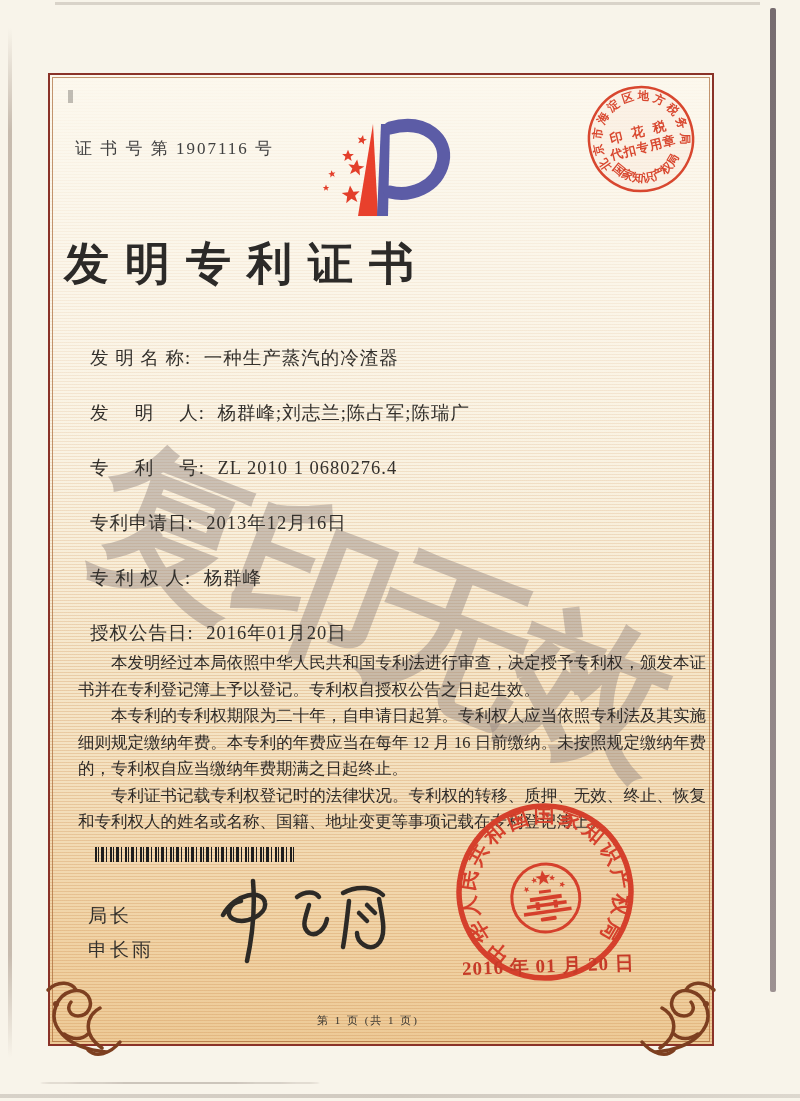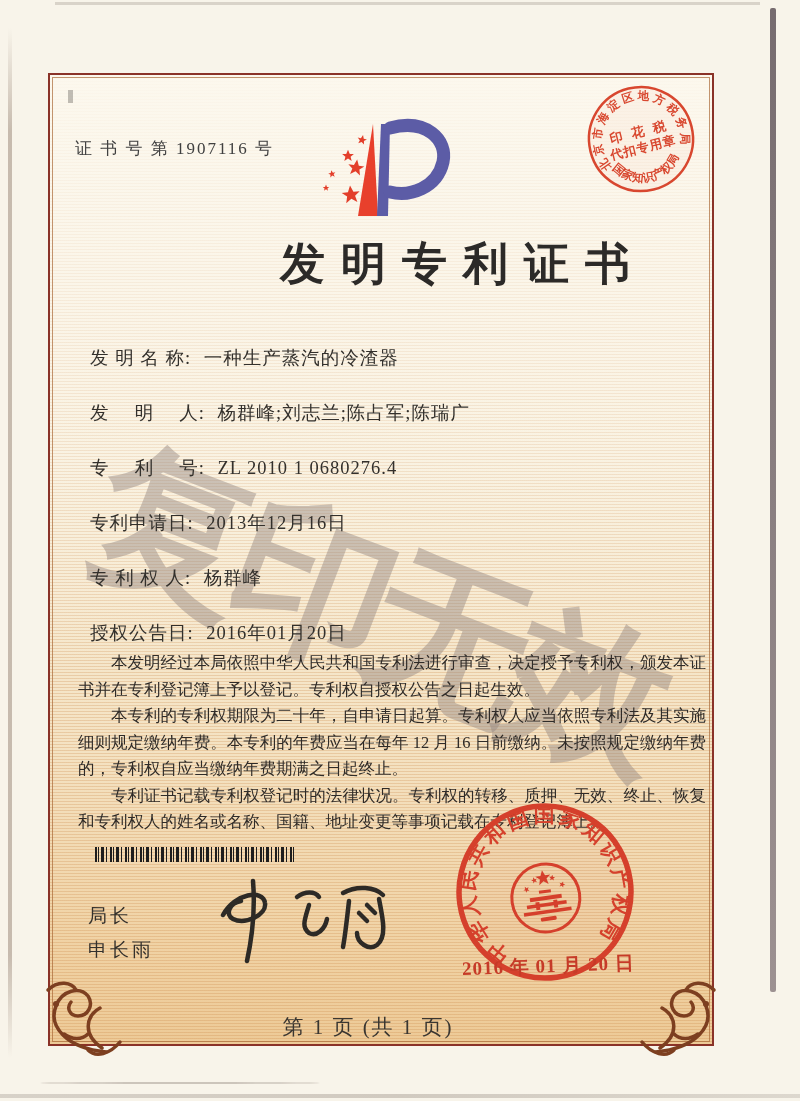--- a/index.html
+++ b/index.html
@@ -28,21 +28,21 @@
       repeating-linear-gradient(180deg, rgba(200,130,65,.26) 0 1px, rgba(200,130,65,0) 1px 3px),
       linear-gradient(180deg,#faf4e6 0%,#f8efdb 40%,#f4e2c2 70%,#f0d2a4 90%,#edca97 100%);
   }
   .frame::after{content:"";position:absolute;inset:2px;border:1px solid rgba(170,105,55,.7);pointer-events:none;}
 
   .cert-no{position:absolute;left:75px;top:137px;font-size:17px;letter-spacing:2px;color:#404040;white-space:nowrap;}
 
   .logo{position:absolute;left:318px;top:100px;width:170px;height:140px;}
   .tax-stamp{position:absolute;left:568px;top:66px;width:146px;height:146px;transform:rotate(-14deg);}
 
-  .title{position:absolute;left:48px;top:234px;width:598px;text-align:right;
+  .title{position:absolute;left:48px;top:234px;width:598px;text-align:left;
     font-size:45px;font-weight:600;letter-spacing:16px;text-indent:16px;color:#2c2a28;white-space:nowrap;}
 
   .field-row{position:absolute;left:90px;font-size:18.5px;white-space:nowrap;color:#33302c;}
   .fr0{top:345px}.fr1{top:400px}.fr2{top:455px}.fr3{top:510px}.fr4{top:565px}.fr5{top:620px}
   .field-label{letter-spacing:1px;}
   .field-value{margin-left:8px;letter-spacing:1px;}
 
   .paragraphs{position:absolute;left:78px;top:650px;width:628px;font-size:16.5px;line-height:26.5px;text-align:justify;color:#2f2b28;}
   .paragraphs p{margin:0;text-indent:2em;}
 
@@ -50,21 +50,21 @@
     background:repeating-linear-gradient(90deg,#1e1e1e 0 2px,transparent 2px 3px,#1e1e1e 3px 4px,transparent 4px 6px,#1e1e1e 6px 9px,transparent 9px 11px,#1e1e1e 11px 12px,transparent 12px 15px);}
 
   .issuer-title{position:absolute;left:88px;top:903px;font-size:19px;letter-spacing:3px;color:#33302c;}
   .issuer-name{position:absolute;left:88px;top:937px;font-size:19px;letter-spacing:3px;color:#33302c;}
   .signature{position:absolute;left:205px;top:875px;width:190px;height:90px;}
 
   .seal{position:absolute;left:453px;top:800px;width:184px;height:184px;transform:rotate(-8deg);}
   .seal-date{position:absolute;left:462px;top:953px;width:176px;font-size:19px;font-weight:bold;color:#c63b28;
     transform:rotate(-2deg);white-space:nowrap;letter-spacing:1px;}
 
-  .footer{position:absolute;left:48px;top:1013px;width:640px;text-align:center;font-size:21px;letter-spacing:2px;color:#3a3631;}
+  .footer{position:absolute;left:48px;top:1013px;width:640px;text-align:center;font-size:11px;letter-spacing:2px;color:#3a3631;}
 
   .watermark{position:absolute;left:138px;top:402px;font-size:162px;font-weight:bold;
     font-family:"DejaVu Sans",sans-serif;color:rgba(146,132,128,.45);letter-spacing:-14px;
     transform:rotate(21deg);transform-origin:0 0;white-space:nowrap;pointer-events:none;}
 
   .flourish{position:absolute;width:88px;height:80px;}
   .flourish.left{left:36px;top:978px;}
   .flourish.right{left:638px;top:978px;transform:scaleX(-1);}
 
   svg text{font-family:"Liberation Serif","DejaVu Serif",serif;}

